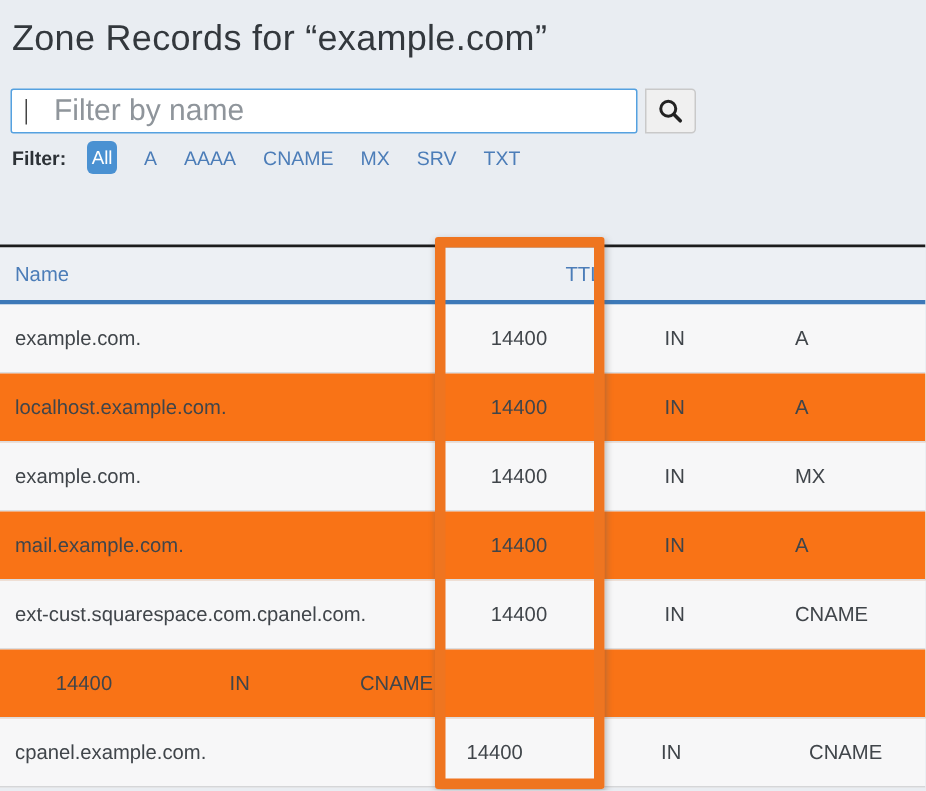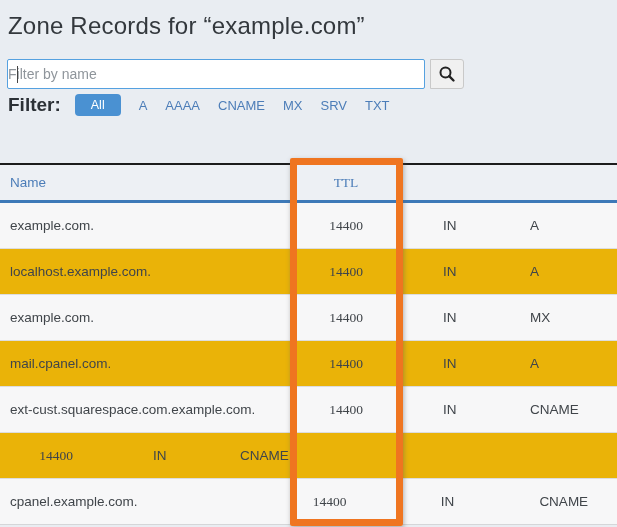--- a/index.html
+++ b/index.html
@@ -18,22 +18,22 @@
     letter-spacing: 0.2px;
   }
 
   
   .search-input {
     position: absolute; left: 7px; top: 59px;
     width: 418px; height: 30px;
     border: 1px solid #55a1e0; border-radius: 2px;
     background: #ffffff;
     font-family: "Liberation Sans", "DejaVu Sans", sans-serif;
-    font-size: 14px; color: #40454a;
-    padding: 0 8px 0 0;
+    font-size: 20px; color: #40454a;
+    padding: 0 8px 0 28px;
     outline: none;
   }
   .search-input::placeholder { color: #8f959b; opacity: 1; }
   .text-caret {
     position: absolute; left: 17px; top: 66px;
     width: 1px; height: 17px; background: #444;
   }
   .search-button {
     position: absolute; left: 430px; top: 59px;
     width: 34px; height: 30px;
@@ -43,55 +43,56 @@
     cursor: pointer;
     display: flex; align-items: center; justify-content: center;
   }
 
   
   .filter-row {
     position: absolute; left: 8px; top: 94px;
     display: flex; align-items: center;
     height: 22px;
   }
-  .filter-label { font-size: 19px; font-weight: 700; color: #2c3136; margin-right: 14px; }
+  .filter-label { font-size: 13px; font-weight: 700; color: #2c3136; margin-right: 14px; }
   .filter-chip {
     background: #4a91d2; color: #ffffff;
     font-size: 12.5px; line-height: 1;
-    padding: 5px 16px; border-radius: 4px;
+    padding: 5px 3px; border-radius: 4px;
     cursor: pointer;
   }
   .filter-link {
     font-size: 13px; color: #4c7db8; text-decoration: none;
     margin-left: 18px; cursor: pointer;
   }
 
   
   .ztable {
     position: absolute; left: 0; top: 163px; width: 617px;
     border-top: 2px solid #1c1c1c;
   }
   .thead {
     display: flex; height: 38px;
     background: #edf0f4;
     border-bottom: 3px solid #3d79b8;
     align-items: center;
+    gap: 43px;
   }
   .th, .td { font-size: 13.5px; }
   .col-name  { width: 290px; padding-left: 10px; }
-  .col-ttl   { width: 112px; text-align: center; font-family: Liberation Serif, serif; }
+  .col-ttl   { width: 112px; text-align: center; }
   .col-class { width: 118px; padding-left: 41px; }
   .col-type  { width: 97px;  padding-left: 10px; }
   .th-blue { color: #4c7db8; cursor: pointer; }
   .th-dark { color: #3b4045; }
   .tr {
     display: flex; align-items: center;
     height: 46px;
     border-bottom: 1px solid #dcdddf;
-    background: #eab308;
+    background: #f97316;
     color: #40454a;
   }
   .tr:nth-child(odd) { background: #f7f7f8; }
   .ztable .tbody .tr:last-child { border-bottom-color: #d5d6d8; gap: 20px; }
 
   
   .highlight-box {
     position: absolute; left: 290px; top: 158px;
     width: 113px; height: 368px;
     border: 7px solid #ef7520;
@@ -148,27 +149,27 @@
         <div class="td col-class">IN</div>
         <div class="td col-type">A</div>
       </div>
       <div class="tr">
         <div class="td col-name">example.com.</div>
         <div class="td col-ttl">14400</div>
         <div class="td col-class">IN</div>
         <div class="td col-type">MX</div>
       </div>
       <div class="tr">
-        <div class="td col-name">mail.cpanel.com.</div>
+        <div class="td col-name">mail.example.com.</div>
         <div class="td col-ttl">14400</div>
         <div class="td col-class">IN</div>
         <div class="td col-type">A</div>
       </div>
       <div class="tr">
-        <div class="td col-name">ext-cust.squarespace.com.example.com.</div>
+        <div class="td col-name">ext-cust.squarespace.com.cpanel.com.</div>
         <div class="td col-ttl">14400</div>
         <div class="td col-class">IN</div>
         <div class="td col-type">CNAME</div>
       </div>
       <div class="tr">
         <div class="td col-ttl">14400</div>
         <div class="td col-class">IN</div>
         <div class="td col-type">CNAME</div>
       </div>
       <div class="tr">

